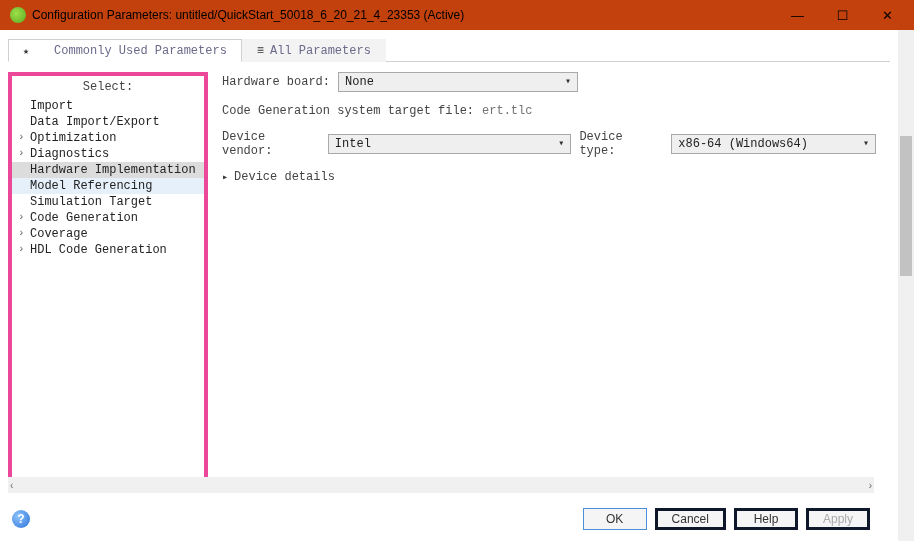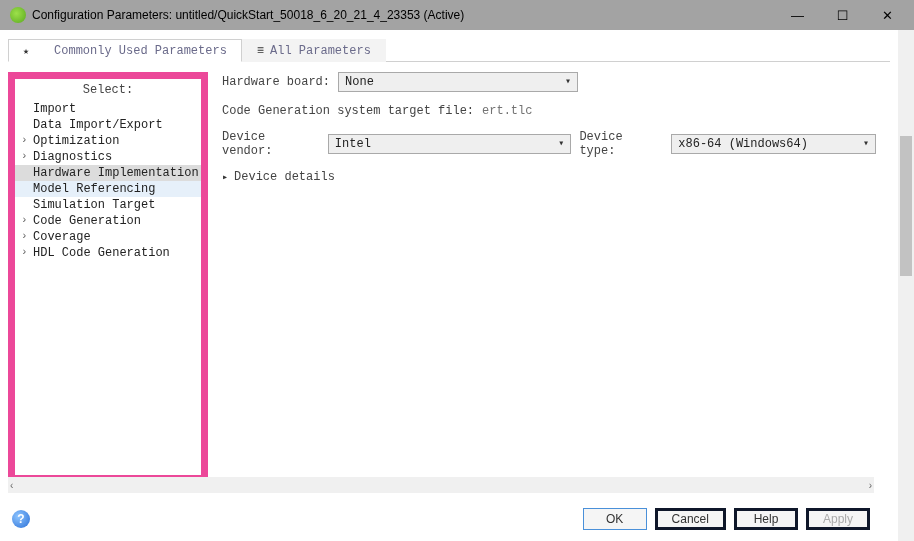--- a/index.html
+++ b/index.html
@@ -11,21 +11,21 @@
   width: 914px;
   height: 541px;
   overflow: hidden;
   position: relative;
 }
 .titlebar {
   height: 30px;
   display: flex;
   align-items: center;
   padding: 0 4px;
-  background: #a3a3a3;
+  background: #c2410c;
 }
 .titlebar-icon {
   width: 16px; height: 16px;
   border-radius: 50%;
   background: radial-gradient(circle at 40% 40%, #9de04a, #5aa820);
   margin: 0 6px;
 }
 .titlebar-text { flex: 1; font-size: 12px; color: #000; }
 .win-controls { display: flex; }
 .win-btn {
@@ -71,21 +71,21 @@
 .tab.inactive { background: #f3f3f3; }
 .tab-star::before { content: "★"; color: #333; font-size: 10px; }
 .tab-menu::before { content: "≡"; color: #333; font-size: 12px; }
 .body-area {
   display: flex;
   padding-top: 10px;
   height: 420px;
 }
 .sidebar {
   width: 200px;
-  border: 7px solid #ec4899;
+  border: 4px solid #ec4899;
   background: #fff;
   font-family: "Consolas","Courier New",monospace;
   font-size: 12px;
   color: #222;
 }
 .sidebar-title {
   text-align: center;
   padding: 4px 0;
   color: #444;
 }

